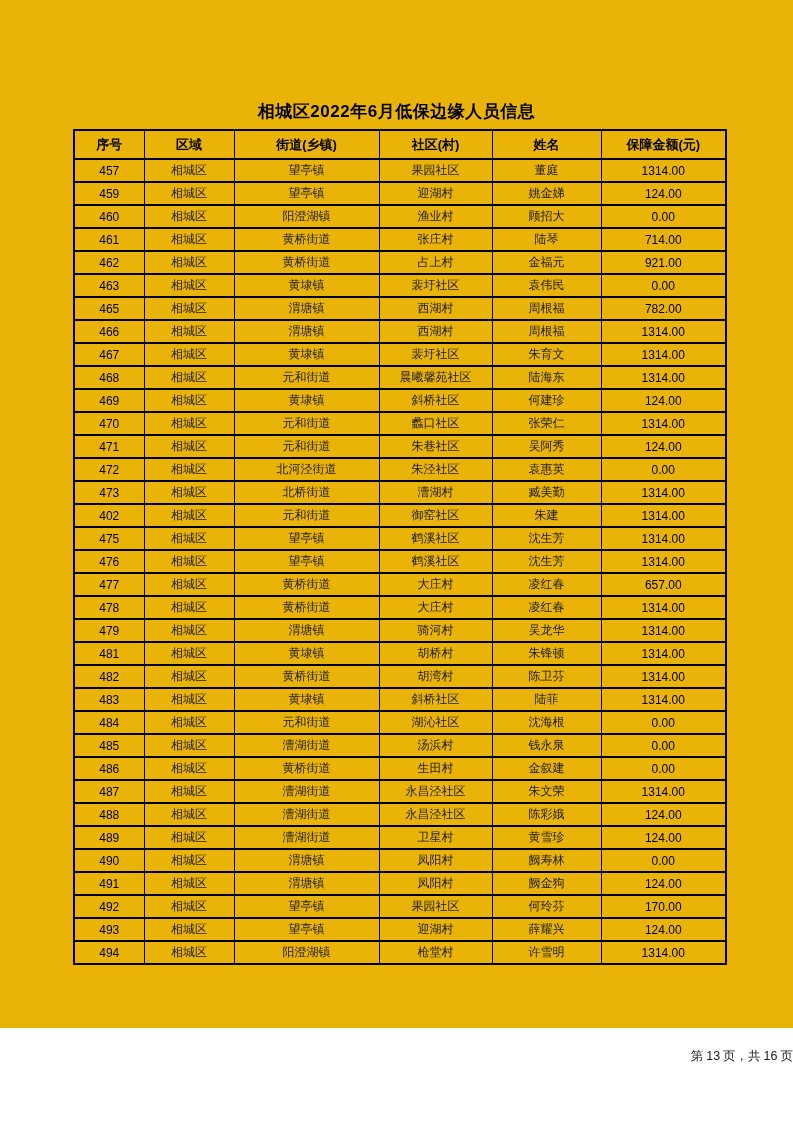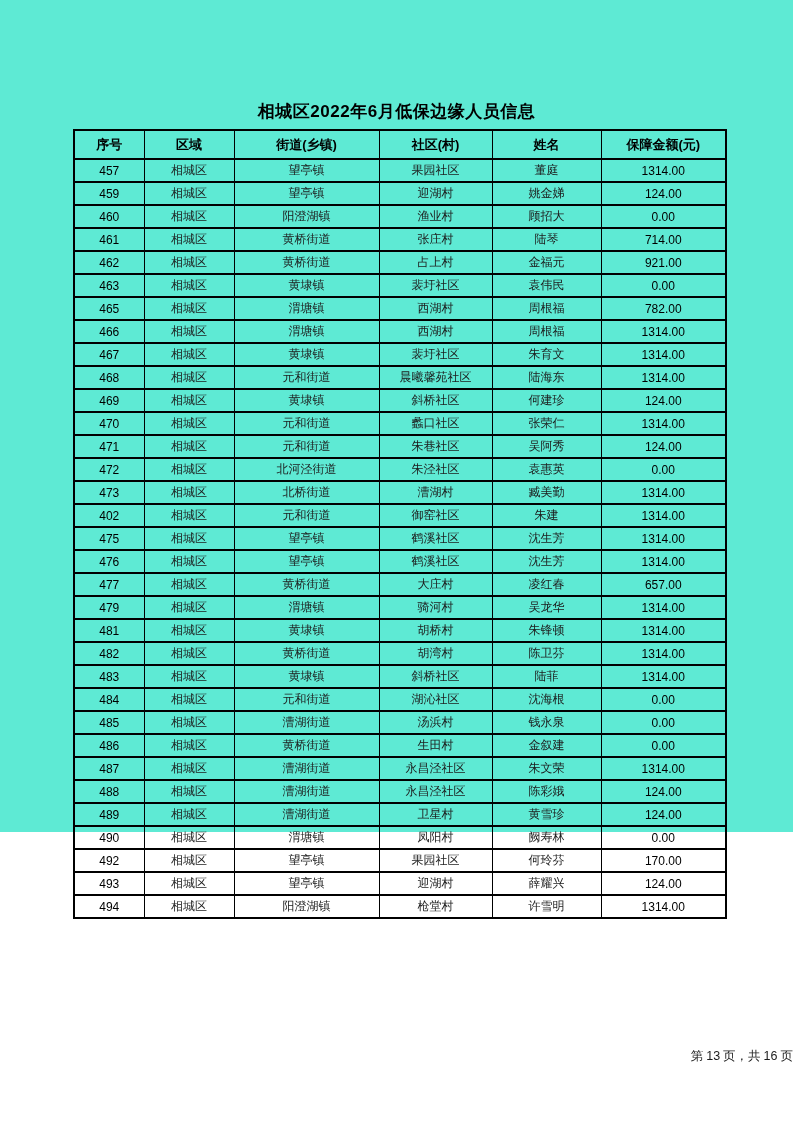--- a/index.html
+++ b/index.html
@@ -5,22 +5,22 @@
   * { margin: 0; padding: 0; box-sizing: border-box; }
   html, body {
     width: 793px; height: 1122px;
     background: #ffffff;
     font-family: "Liberation Serif", serif;
     color: #000;
     overflow: hidden;
   }
   .page {
     position: relative;
-    width: 793px; height: 832px;
-    background: #5eead4;
+    width: 793px; height: 1028px;
+    background: #eab308;
   }
   .doc-title {
     position: absolute;
     top: 100px; left: 0; right: 0;
     text-align: center;
     font-size: 17px;
     font-weight: bold;
     font-family: "Liberation Sans", sans-serif;
     letter-spacing: 0.5px;
     color: #000;
@@ -250,20 +250,28 @@
         </tr>
         <tr>
           <td class="c0">477</td>
           <td class="c1">相城区</td>
           <td class="c2">黄桥街道</td>
           <td class="c3">大庄村</td>
           <td class="c4">凌红春</td>
           <td class="c5">657.00</td>
         </tr>
         <tr>
+          <td class="c0">478</td>
+          <td class="c1">相城区</td>
+          <td class="c2">黄桥街道</td>
+          <td class="c3">大庄村</td>
+          <td class="c4">凌红春</td>
+          <td class="c5">1314.00</td>
+        </tr>
+        <tr>
           <td class="c0">479</td>
           <td class="c1">相城区</td>
           <td class="c2">渭塘镇</td>
           <td class="c3">骑河村</td>
           <td class="c4">吴龙华</td>
           <td class="c5">1314.00</td>
         </tr>
         <tr>
           <td class="c0">481</td>
           <td class="c1">相城区</td>
@@ -338,20 +346,28 @@
         </tr>
         <tr>
           <td class="c0">490</td>
           <td class="c1">相城区</td>
           <td class="c2">渭塘镇</td>
           <td class="c3">凤阳村</td>
           <td class="c4">阙寿林</td>
           <td class="c5">0.00</td>
         </tr>
         <tr>
+          <td class="c0">491</td>
+          <td class="c1">相城区</td>
+          <td class="c2">渭塘镇</td>
+          <td class="c3">凤阳村</td>
+          <td class="c4">阙金狗</td>
+          <td class="c5">124.00</td>
+        </tr>
+        <tr>
           <td class="c0">492</td>
           <td class="c1">相城区</td>
           <td class="c2">望亭镇</td>
           <td class="c3">果园社区</td>
           <td class="c4">何玲芬</td>
           <td class="c5">170.00</td>
         </tr>
         <tr>
           <td class="c0">493</td>
           <td class="c1">相城区</td>

